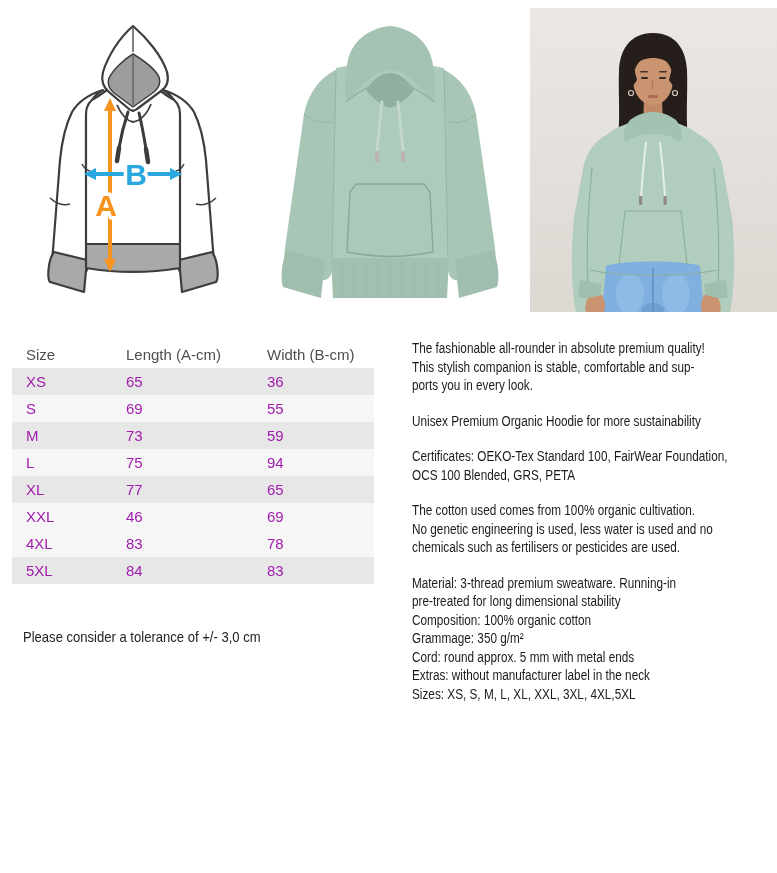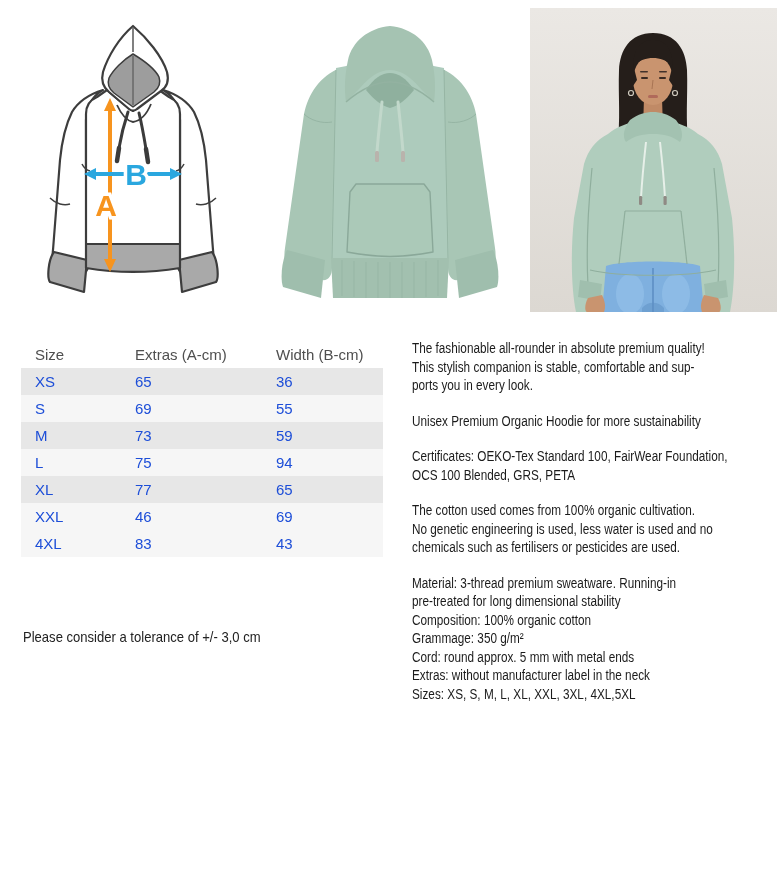--- a/index.html
+++ b/index.html
@@ -7,32 +7,32 @@
     position:relative; width:777px; height:873px; background:#ffffff;
     font-family:"Liberation Sans", sans-serif; overflow:hidden;
   }
   .img { position:absolute; display:block; }
   #diagram-img { left:20px;  top:10px; width:240px; height:300px; }
   #flat-img    { left:270px; top:10px; width:240px; height:300px; }
   #model-img   { left:530px; top:8px;  width:247px; height:304px; }
 
   
   .size-table {
-    position:absolute; left:21px; top:341px; width:362px;
+    position:absolute; left:12px; top:341px; width:362px;
     border-collapse:collapse; table-layout:fixed; font-size:15px;
   }
   .size-table col.c1 { width:100px; }
   .size-table col.c2 { width:141px; }
   .size-table col.c3 { width:121px; }
   .size-table th, .size-table td {
     height:27px; padding:0 0 0 14px; text-align:left;
     font-weight:400; vertical-align:middle; white-space:nowrap;
   }
   .size-table thead th { color:#4f4f4f; background:#ffffff; }
-  .size-table tbody td { color:#1d4ed8; }
+  .size-table tbody td { color:#a21caf; }
   .size-table tr.row-dark  { background:#e7e7e7; }
   .size-table tr.row-light { background:#f6f6f6; }
 
   .tolerance {
     position:absolute; left:23px; top:629px;
     font-size:14.5px; color:#222222; white-space:nowrap;
     transform:scaleX(0.90); transform-origin:0 0;
   }
 
   .description {
@@ -189,21 +189,21 @@
 
   <table class="size-table">
     <colgroup>
         <col class="c1">
         <col class="c2">
         <col class="c3">
       </colgroup>
     <thead>
       <tr>
         <th>Size</th>
-        <th>Extras (A-cm)</th>
+        <th>Length (A-cm)</th>
         <th>Width (B-cm)</th>
       </tr>
     </thead>
     <tbody>
       <tr class="row-dark">
         <td>XS</td>
         <td>65</td>
         <td>36</td>
       </tr>
       <tr class="row-light">
@@ -227,21 +227,26 @@
         <td>65</td>
       </tr>
       <tr class="row-light">
         <td>XXL</td>
         <td>46</td>
         <td>69</td>
       </tr>
       <tr class="row-light">
         <td>4XL</td>
         <td>83</td>
-        <td>43</td>
+        <td>78</td>
+      </tr>
+      <tr class="row-dark">
+        <td>5XL</td>
+        <td>84</td>
+        <td>83</td>
       </tr>
     </tbody>
   </table>
 
   <div class="tolerance">Please consider a tolerance of +/- 3,0 cm</div>
 
   <div class="description">
     <p>The fashionable all-rounder in absolute premium quality!
 This stylish companion is stable, comfortable and sup-
 ports you in every look.</p>

